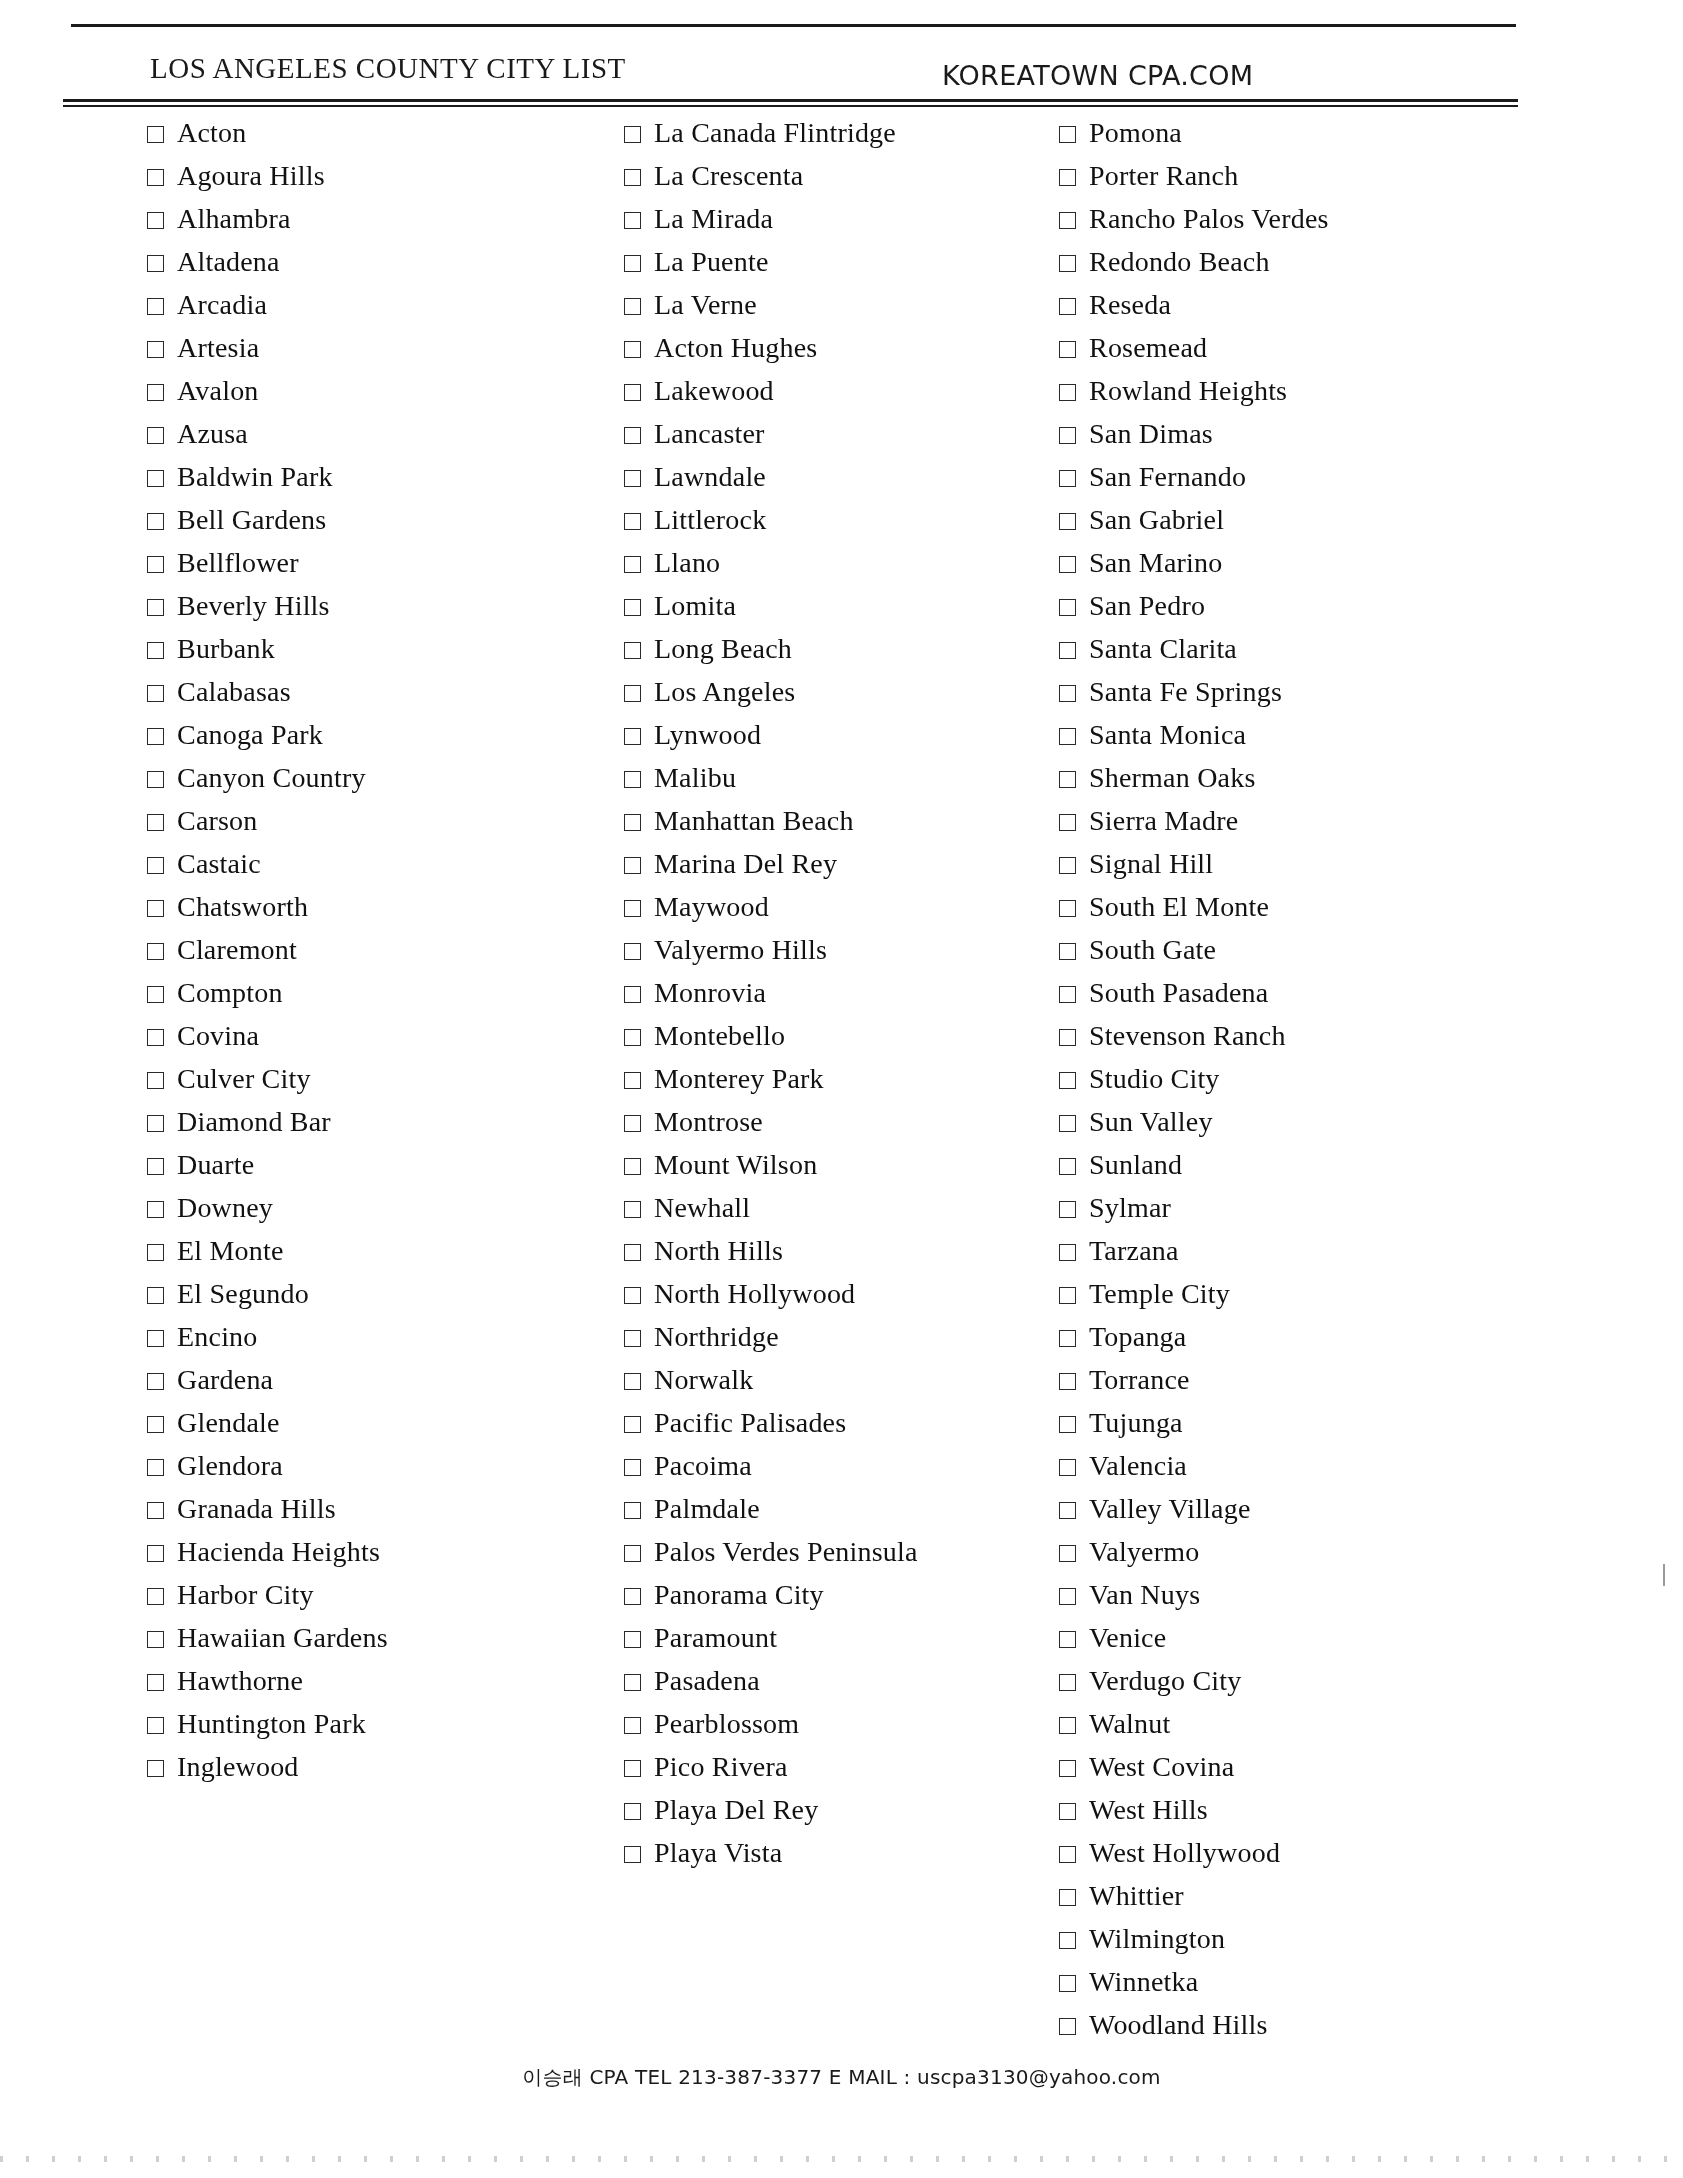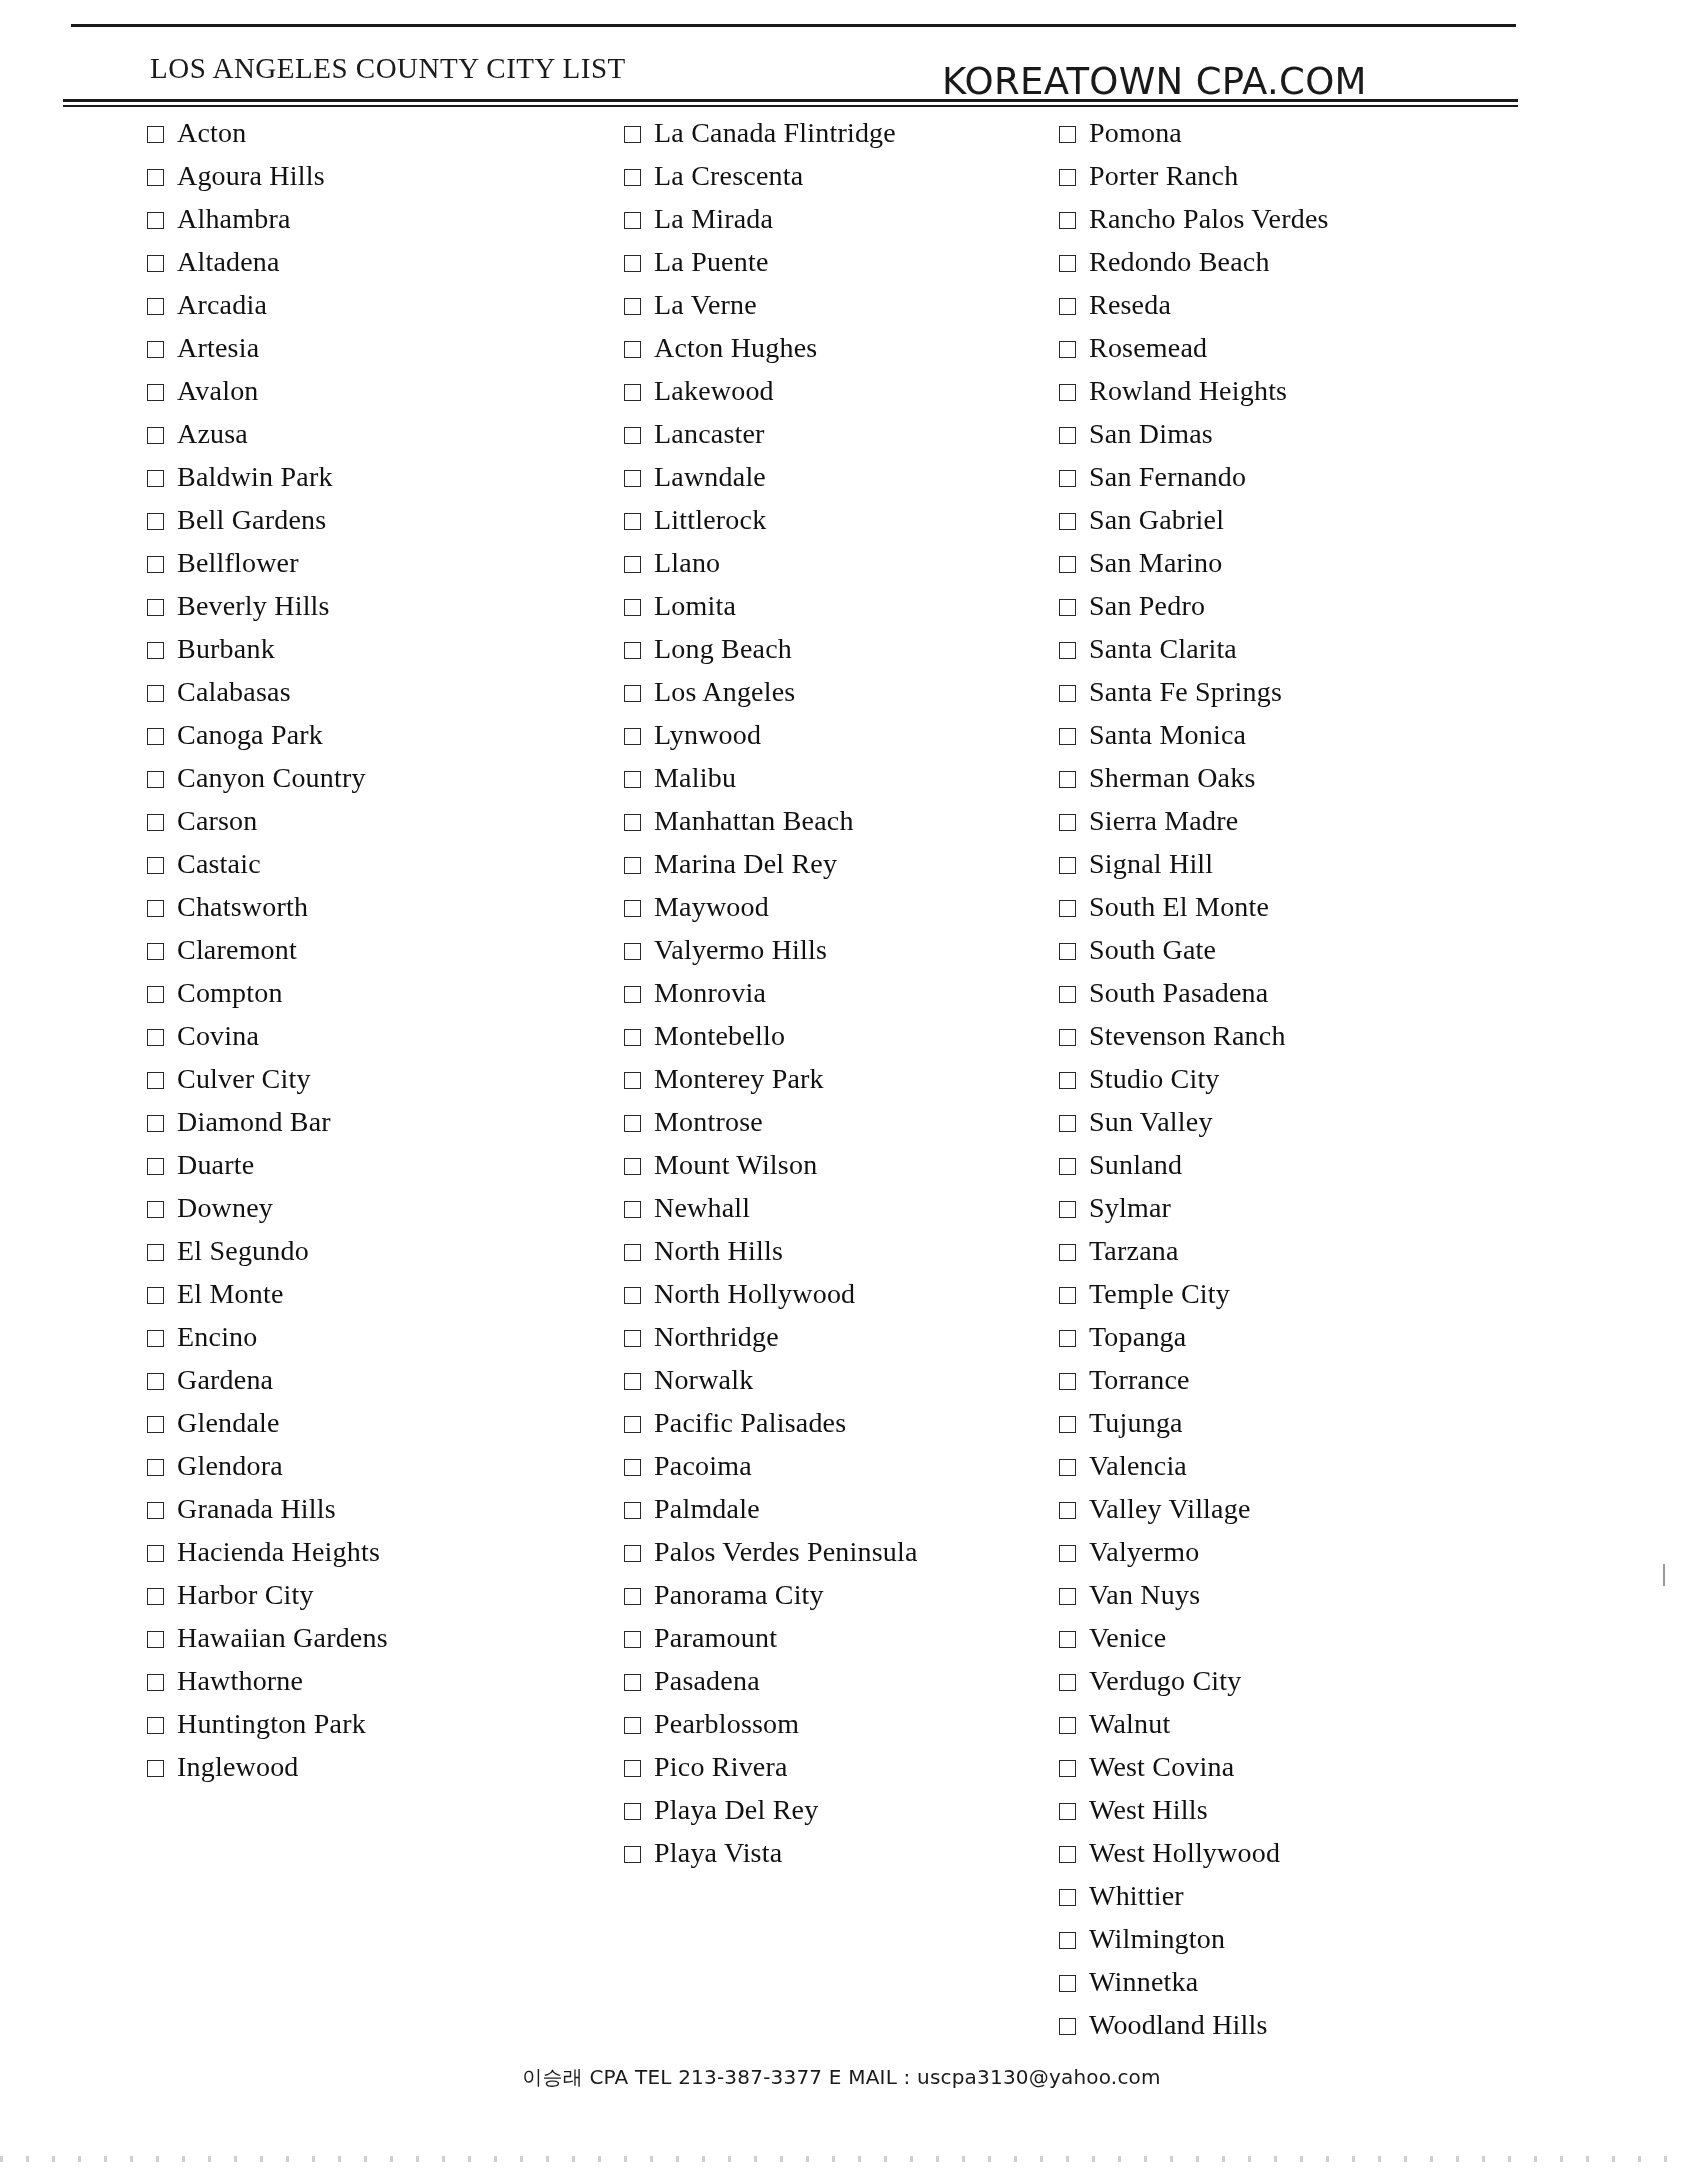--- a/index.html
+++ b/index.html
@@ -45,21 +45,21 @@
     top: 8px;
     font-size: 29px;
     letter-spacing: 0.5px;
     color: #1a1a1a;
     white-space: nowrap;
   }
   .header-brand {
     position: absolute;
     left: 871px;
     top: 16px;
-    font-size: 37px;
+    font-size: 27px;
     letter-spacing: 0.3px;
     color: #1a1a1a;
     white-space: nowrap;
     font-family: "DejaVu Sans", sans-serif;
   }
   
   .double-rule {
     position: absolute;
     left: 63px;
     top: 99px;
@@ -265,25 +265,25 @@
         <div class="city-row">
           <span class="checkbox"></span>
           <span class="city-name">Duarte</span>
         </div>
         <div class="city-row">
           <span class="checkbox"></span>
           <span class="city-name">Downey</span>
         </div>
         <div class="city-row">
           <span class="checkbox"></span>
+          <span class="city-name">El Monte</span>
+        </div>
+        <div class="city-row">
+          <span class="checkbox"></span>
           <span class="city-name">El Segundo</span>
-        </div>
-        <div class="city-row">
-          <span class="checkbox"></span>
-          <span class="city-name">El Monte</span>
         </div>
         <div class="city-row">
           <span class="checkbox"></span>
           <span class="city-name">Encino</span>
         </div>
         <div class="city-row">
           <span class="checkbox"></span>
           <span class="city-name">Gardena</span>
         </div>
         <div class="city-row">

